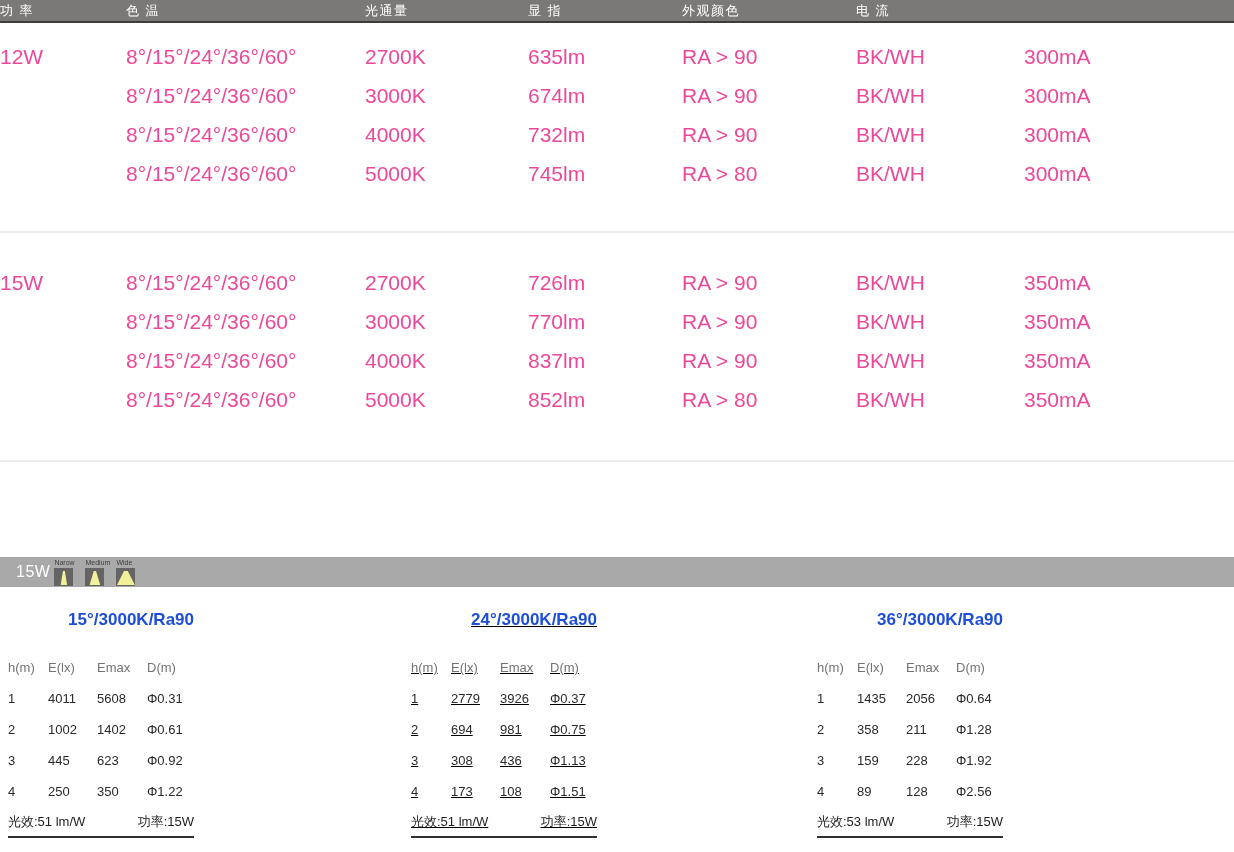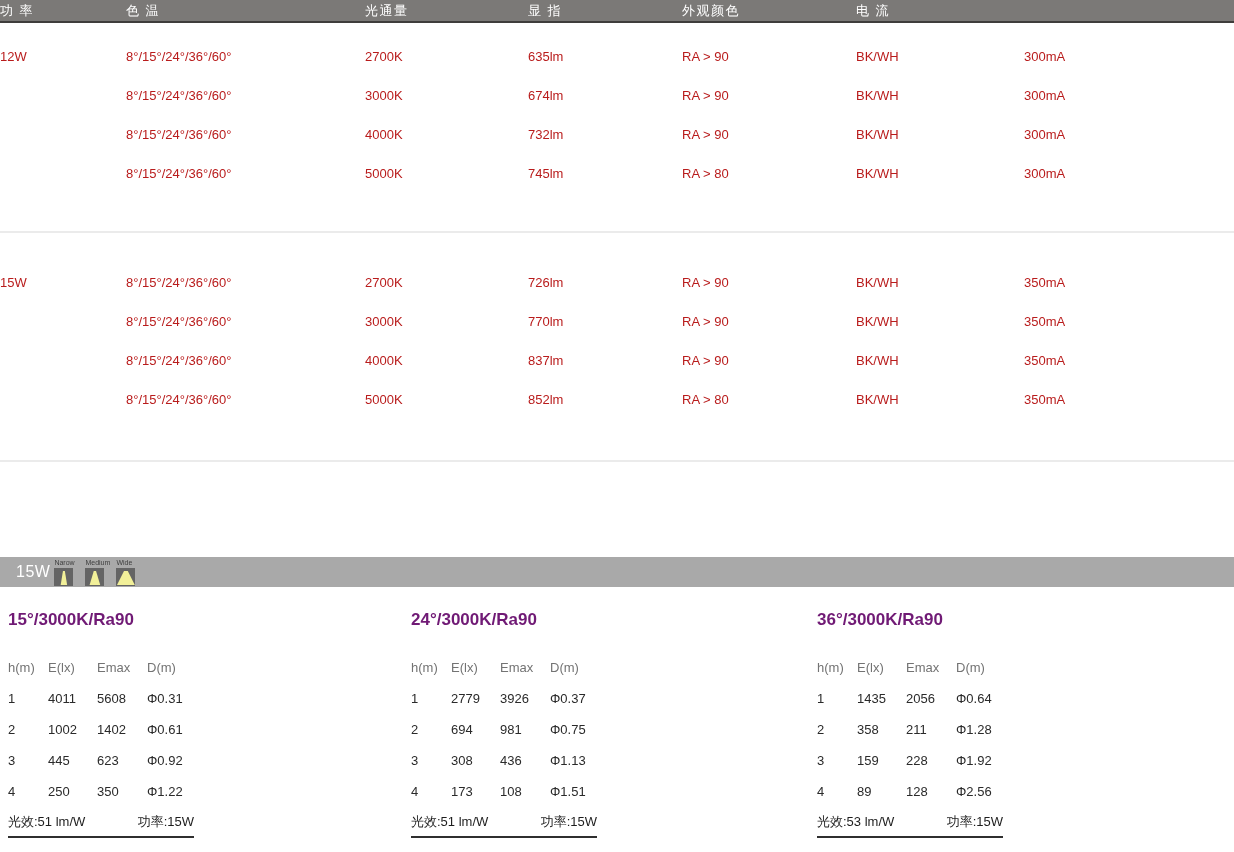--- a/index.html
+++ b/index.html
@@ -7,43 +7,43 @@
   body { width:1234px; height:852px; font-family:"Liberation Sans","DejaVu Sans",sans-serif; }
   .page { position:relative; width:1234px; height:852px; background:#fff; overflow:hidden; }
 
   
   .spec-grid { display:grid; grid-template-columns:126px 239px 163px 154px 174px 168px 1fr; width:100%; }
   .spec-header { background:#7b7977; border-bottom:2px solid #3f3d3b; height:23px; align-items:center; }
   .spec-header span { color:#fff; font-size:13px; letter-spacing:1.5px; white-space:pre; }
   .spec-group { margin-top:14px; }
   .spec-group.second { margin-top:30px; }
   .spec-row { height:39px; align-items:center; }
-  .spec-row span { color:#b91c1c; font-size:13px; white-space:pre; }
+  .spec-row span { color:#ec4899; font-size:21px; white-space:pre; }
   .divider { height:2px; background:#ebebeb; }
   .divider.d1 { margin-top:38px; }
   .divider.d2 { margin-top:41px; }
 
   
   .banner { margin-top:95px; height:30px; background:#a9a9a9; display:flex; align-items:stretch; padding-left:16px; }
   .banner-power { color:#fff; font-size:16px; line-height:30px; letter-spacing:0.5px; }
   .beams { display:flex; margin-left:4px; padding-top:2px; }
   .beam { width:31px; display:flex; flex-direction:column; align-items:flex-start; }
   .beam-label { font-size:7px; line-height:8px; color:#3e3e3e; }
   .beam-box { width:19px; height:18px; background:#646464; position:relative; margin-top:1px; }
   .beam-tri { position:absolute; left:0; bottom:1px; width:100%; height:14px; background:#f2f099; }
   .tri-narrow { clip-path:polygon(45% 0, 55% 0, 67% 100%, 33% 100%); }
   .tri-medium { clip-path:polygon(44% 0, 56% 0, 78% 100%, 22% 100%); }
   .tri-wide   { clip-path:polygon(40% 0, 60% 0, 97% 100%, 3% 100%); }
 
   
   .photo-tables { display:flex; padding-left:8px; margin-top:23px; }
   .ptable { width:186px; }
-  .ptable.t2 { margin-left:217px; }
+  .ptable.t2 { margin-left:217px;text-decoration:underline; }
   .ptable.t3 { margin-left:220px; }
-  .ptitle { text-align:left; font-size:17px; font-weight:bold; color:#701a75; line-height:20px; white-space:pre; }
+  .ptitle { text-align:right; font-size:17px; font-weight:bold; color:#1d4ed8; line-height:20px; white-space:pre; }
   .pgrid { margin-top:22px; }
   .prow { display:grid; grid-template-columns:40px 49px 50px 47px; height:31px; align-items:center; }
   .prow span { font-size:13px; color:#2a2a2a; white-space:pre; }
   .prow.phead span { color:#737373; }
   .pfooter { display:flex; height:31px; align-items:center; border-bottom:2px solid #2f2f2f;justify-content:space-between; }
   .pfooter span { font-size:13px; color:#1d1d1d; white-space:pre; }
   .pfooter .eff { width:119px; }
 </style>
 </head>
 <body>

